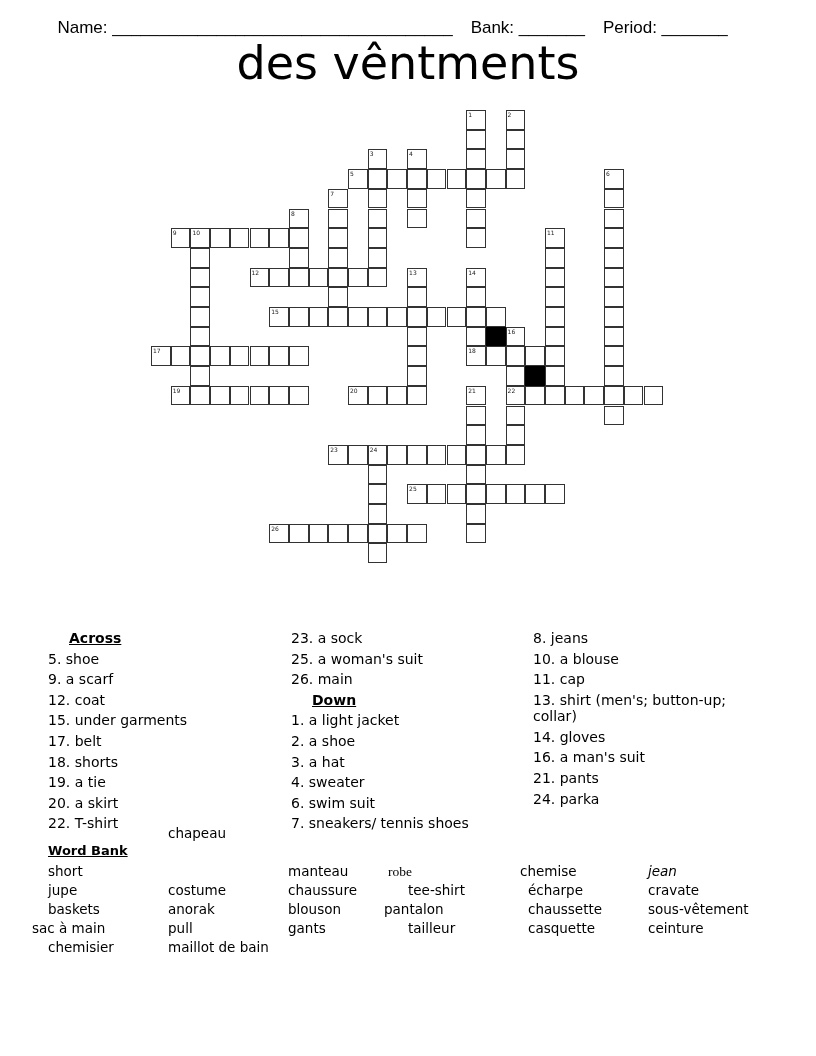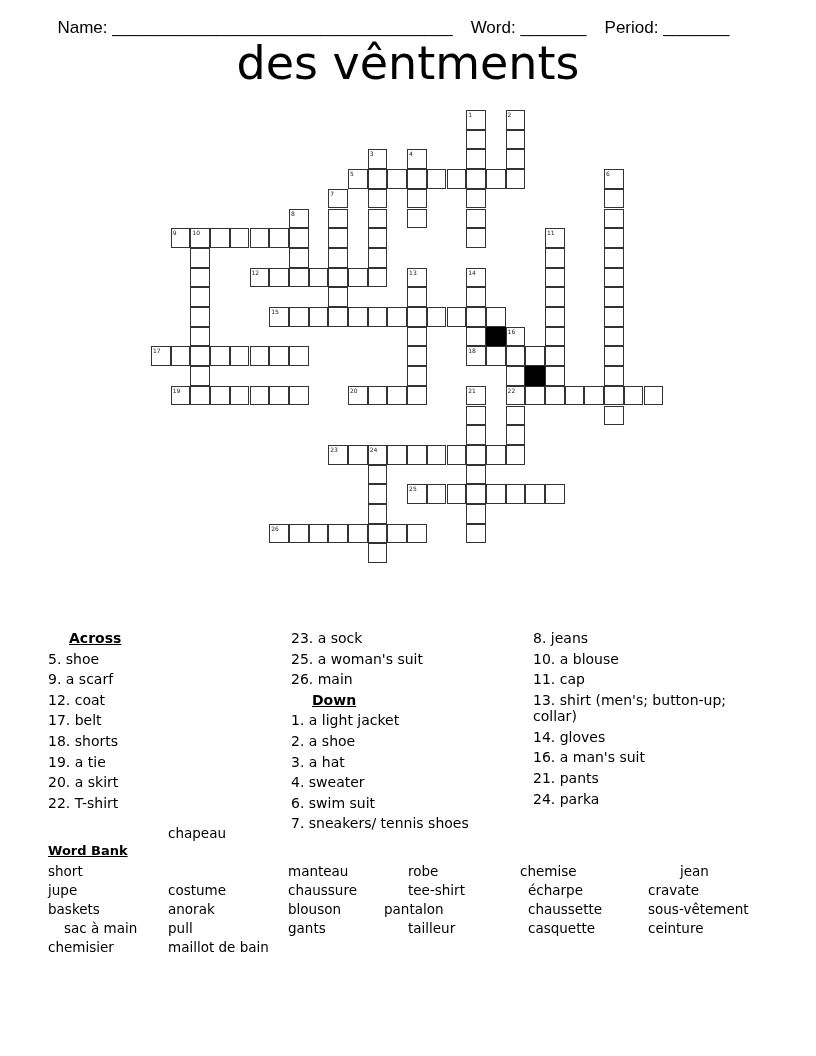--- a/index.html
+++ b/index.html
@@ -15,21 +15,21 @@
   .clue { width: 230px; }
   .clue b { font-weight: normal; }
   .heading { font-weight: bold; text-decoration: underline; margin-left: 21px; }
   .wordbank-title { position: absolute; top: 843px; left: 48px; font-family: "DejaVu Sans", sans-serif; font-size: 13px; font-weight: bold; text-decoration: underline; }
   .wb-word { position: absolute; font-family: "DejaVu Sans", sans-serif; font-size: 13.5px; line-height: 19px; white-space: nowrap; }
 </style>
 </head>
 <body>
 
 <div class="header">
-  <span>Name: ____________________________________</span><span style="width:18px"></span><span>Word: _______</span><span style="width:18px"></span><span>Period: _______</span>
+  <span>Name: ____________________________________</span><span style="width:18px"></span><span>Bank: _______</span><span style="width:18px"></span><span>Period: _______</span>
 </div>
 
 <div class="title">des vêntments</div>
 
 <div class="grid" id="grid">
     <div class="cell" style="left: 466.2px; top: 110px;">
       <span class="num">1</span>
     </div>
     <div class="cell" style="left: 466.2px; top: 129.7px;"></div>
     <div class="cell" style="left: 466.2px; top: 149.4px;"></div>
@@ -246,20 +246,21 @@
     <div class="cell" style="left: 407.1px; top: 523.7px;"></div>
     <div class="cell black" style="left: 485.9px; top: 326.7px;"></div>
     <div class="cell black" style="left: 525.3px; top: 366.1px;"></div>
   </div>
 
 <div class="clues" style="left:48px;">
   <div class="heading">Across</div>
   <div class="clue"><b>5.</b> <span>shoe</span></div>
   <div class="clue"><b>9.</b> <span>a scarf</span></div>
   <div class="clue"><b>12.</b> <span>coat</span></div>
+  <div class="clue"><b>15.</b> <span>under garments</span></div>
   <div class="clue"><b>17.</b> <span>belt</span></div>
   <div class="clue"><b>18.</b> <span>shorts</span></div>
   <div class="clue"><b>19.</b> <span>a tie</span></div>
   <div class="clue"><b>20.</b> <span>a skirt</span></div>
   <div class="clue"><b>22.</b> <span>T-shirt</span></div>
 </div>
 
 <div class="clues" style="left:291px;">
   <div class="clue"><b>23.</b> <span>a sock</span></div>
   <div class="clue"><b>25.</b> <span>a woman's suit</span></div>
@@ -282,36 +283,36 @@
   <div class="clue"><b>16.</b> <span>a man's suit</span></div>
   <div class="clue"><b>21.</b> <span>pants</span></div>
   <div class="clue"><b>24.</b> <span>parka</span></div>
 </div>
 
 <div class="wordbank-title">Word Bank</div>
 <div id="wordbank">
     <div class="wb-word" style="left: 48px; top: 862px;">short</div>
     <div class="wb-word" style="left: 48px; top: 881px;">jupe</div>
     <div class="wb-word" style="left: 48px; top: 900px;">baskets</div>
-    <div class="wb-word" style="left: 64px; top: 919px; text-align: center;">sac à main</div>
+    <div class="wb-word" style="left: 32px; top: 919px; text-align: center;">sac à main</div>
     <div class="wb-word" style="left: 48px; top: 938px;">chemisier</div>
     <div class="wb-word" style="left: 168px; top: 824px;">chapeau</div>
     <div class="wb-word" style="left: 168px; top: 881px;">costume</div>
     <div class="wb-word" style="left: 168px; top: 900px;">anorak</div>
     <div class="wb-word" style="left: 168px; top: 919px;">pull</div>
     <div class="wb-word" style="left: 168px; top: 938px;">maillot de bain</div>
     <div class="wb-word" style="left: 288px; top: 862px;">manteau</div>
     <div class="wb-word" style="left: 288px; top: 881px;">chaussure</div>
     <div class="wb-word" style="left: 288px; top: 900px;">blouson</div>
     <div class="wb-word" style="left: 288px; top: 919px;">gants</div>
-    <div class="wb-word" style="left: 408px; top: 862px;">robe</div>
+    <div class="wb-word" style="left: 388px; top: 862px; font-family: Liberation Serif, serif;">robe</div>
     <div class="wb-word" style="left: 408px; top: 881px;">tee-shirt</div>
     <div class="wb-word" style="left: 384px; top: 900px;">pantalon</div>
     <div class="wb-word" style="left: 408px; top: 919px;">tailleur</div>
     <div class="wb-word" style="left: 520px; top: 862px;">chemise</div>
     <div class="wb-word" style="left: 528px; top: 881px;">écharpe</div>
     <div class="wb-word" style="left: 528px; top: 900px;">chaussette</div>
     <div class="wb-word" style="left: 528px; top: 919px;">casquette</div>
-    <div class="wb-word" style="left: 680px; top: 862px;">jean</div>
+    <div class="wb-word" style="left: 648px; top: 862px; font-style: italic;">jean</div>
     <div class="wb-word" style="left: 648px; top: 881px;">cravate</div>
     <div class="wb-word" style="left: 648px; top: 900px;">sous-vêtement</div>
     <div class="wb-word" style="left: 648px; top: 919px;">ceinture</div>
   </div>
 
 </body></html>

